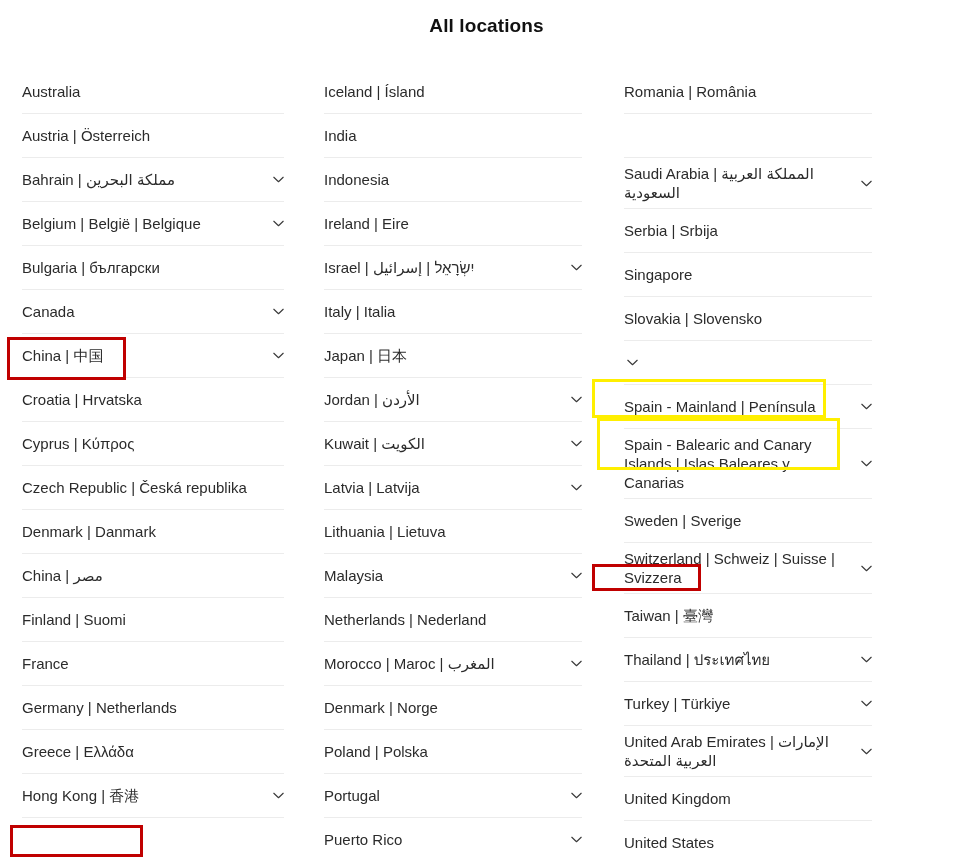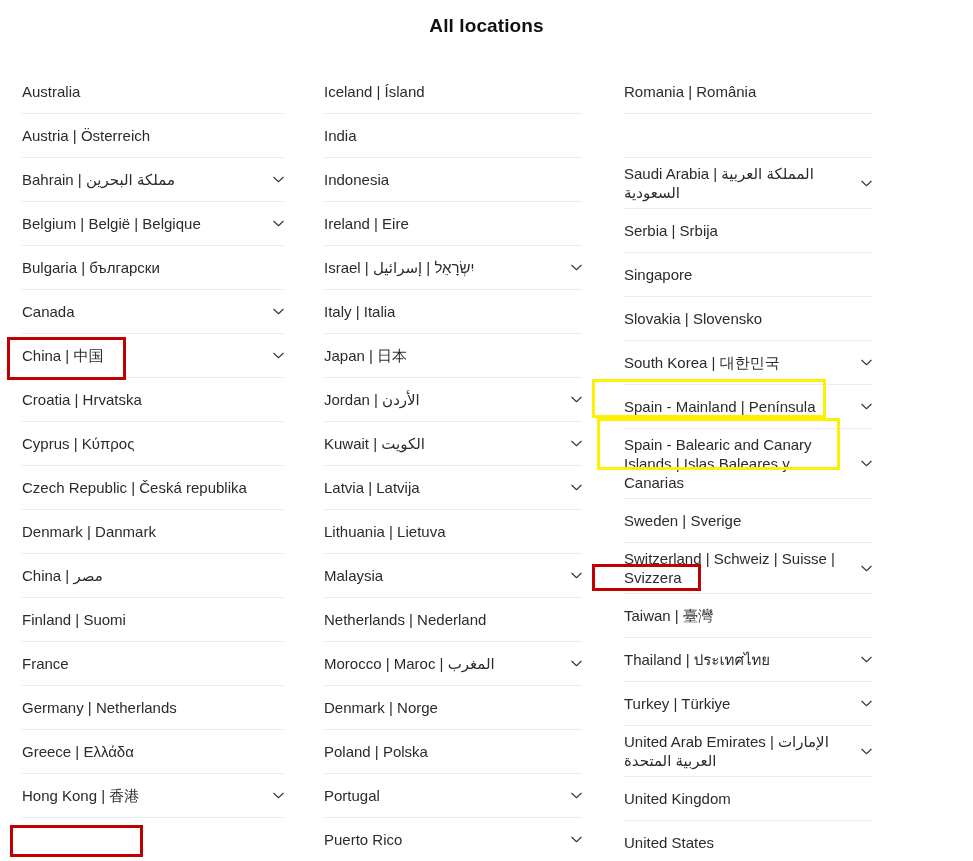--- a/index.html
+++ b/index.html
@@ -419,21 +419,20 @@
         </div>
         <div class="loc-row">
           <span class="label">Slovakia | Slovensko</span>
           <span class="chev empty">
             <svg width="15" height="15" viewBox="0 0 16 16" aria-hidden="true">
               <path d="M3 5.6 L8 10.4 L13 5.6" fill="none" stroke="#3a3a3a" stroke-width="1.2" stroke-linecap="round" stroke-linejoin="round"></path>
             </svg>
           </span>
         </div>
         <div class="loc-row">
-          <span class="label">South Korea | 대한민국</span>
           <span class="chev">
             <svg width="15" height="15" viewBox="0 0 16 16" aria-hidden="true">
               <path d="M3 5.6 L8 10.4 L13 5.6" fill="none" stroke="#3a3a3a" stroke-width="1.2" stroke-linecap="round" stroke-linejoin="round"></path>
             </svg>
           </span>
         </div>
         <div class="loc-row">
           <span class="label">Spain - Mainland | Península</span>
           <span class="chev">
             <svg width="15" height="15" viewBox="0 0 16 16" aria-hidden="true">

